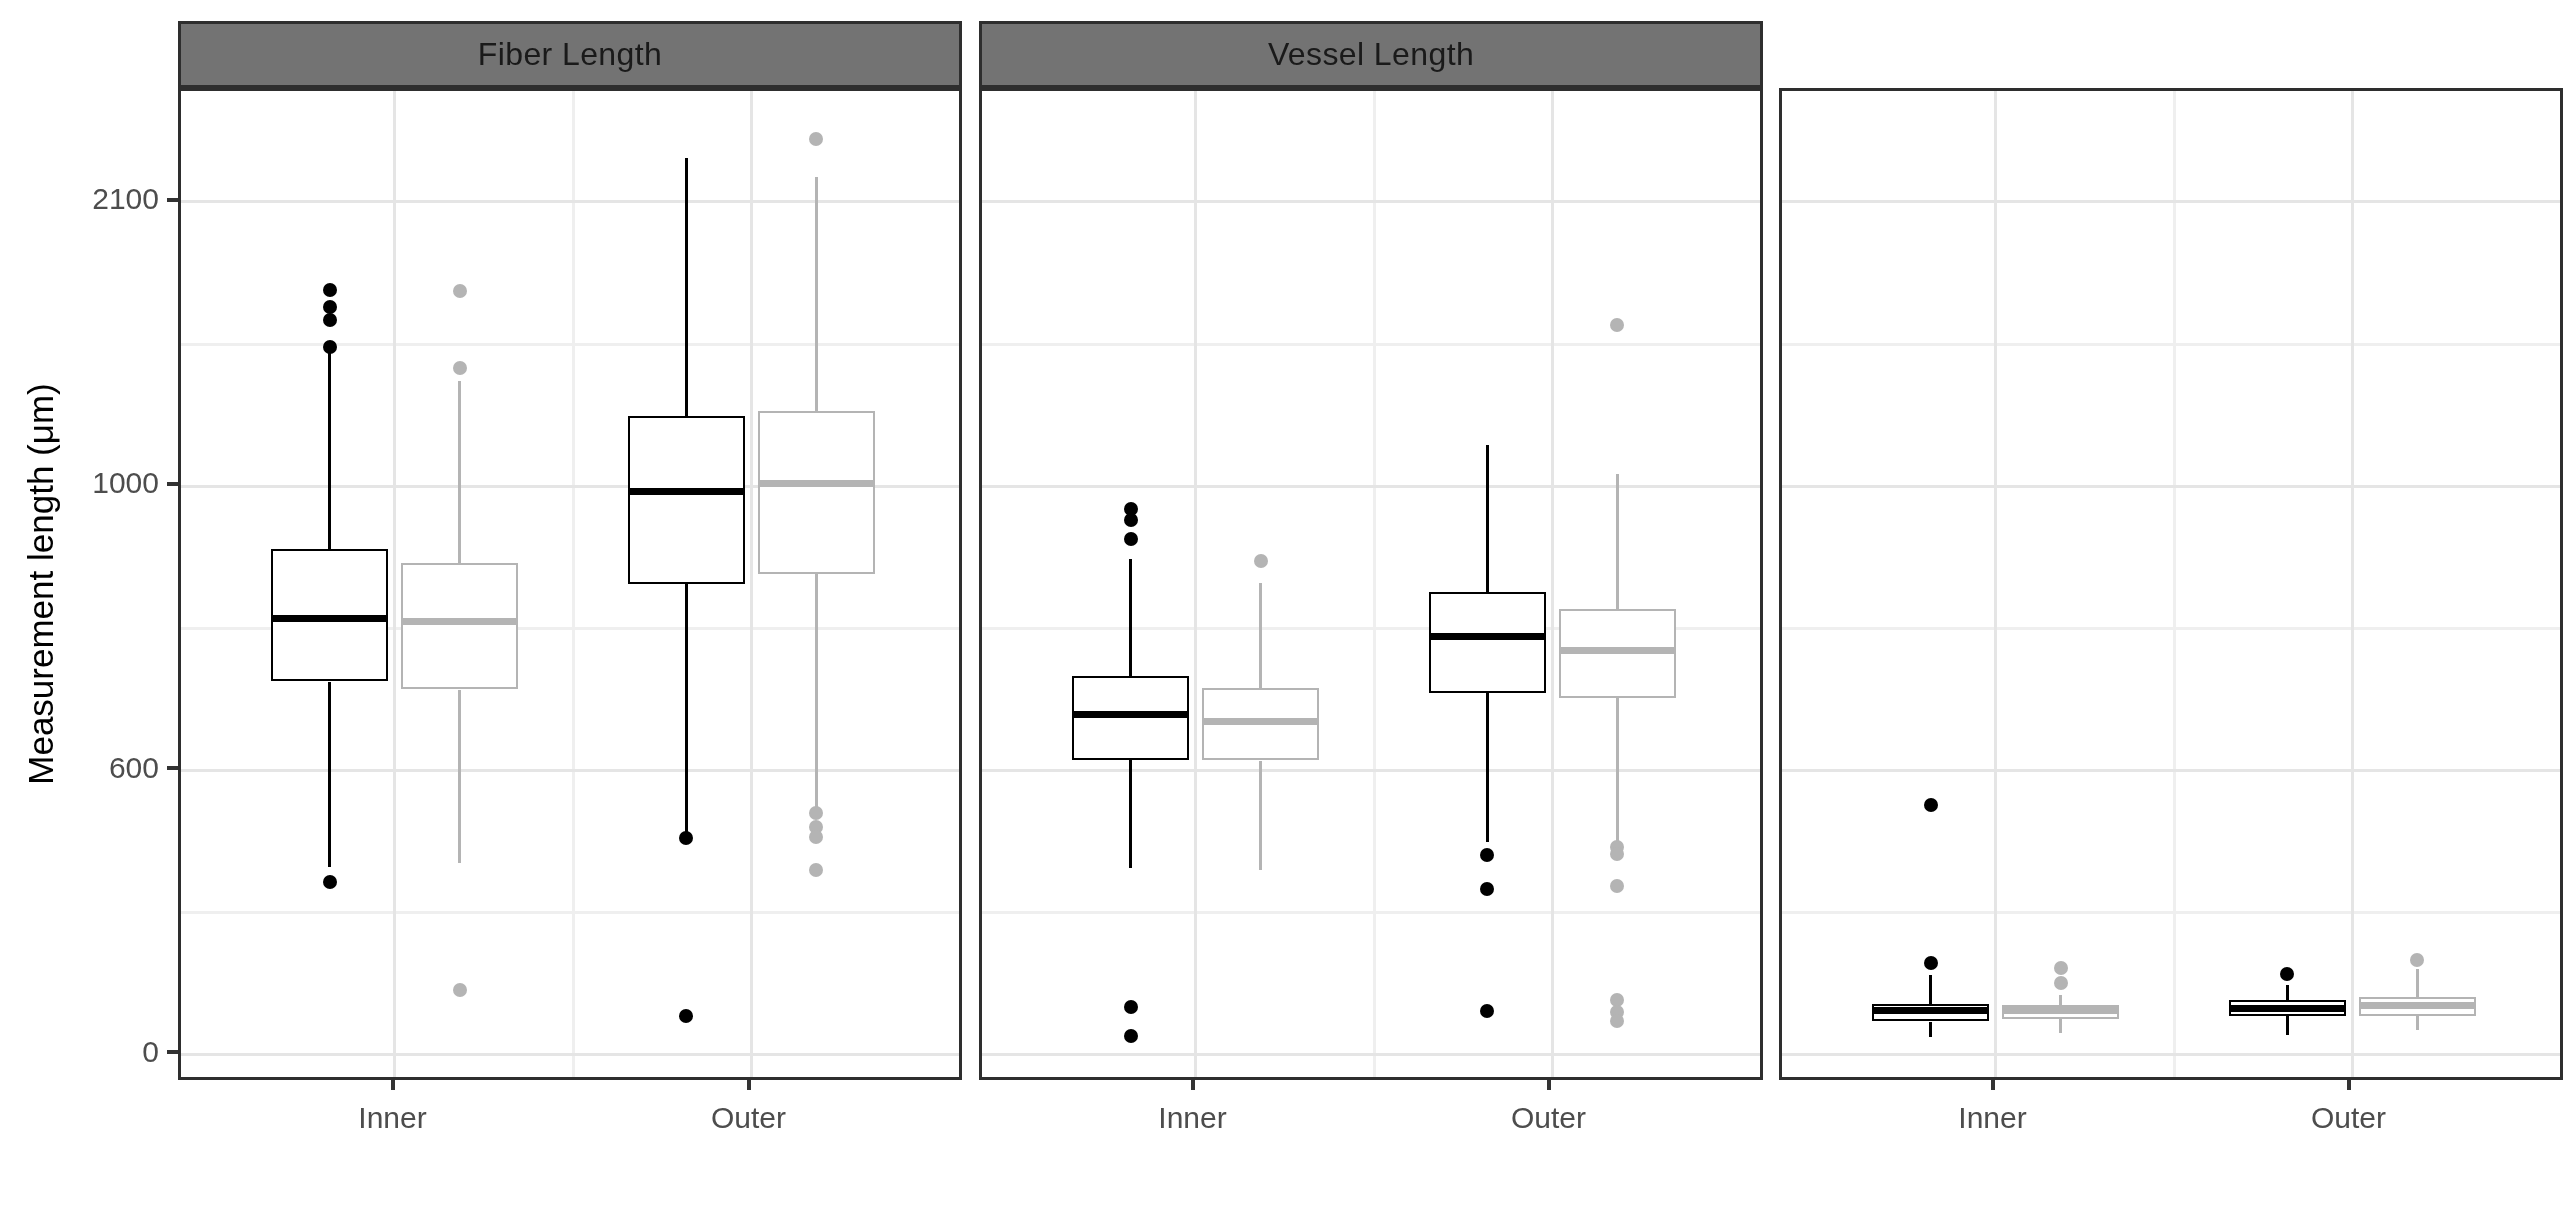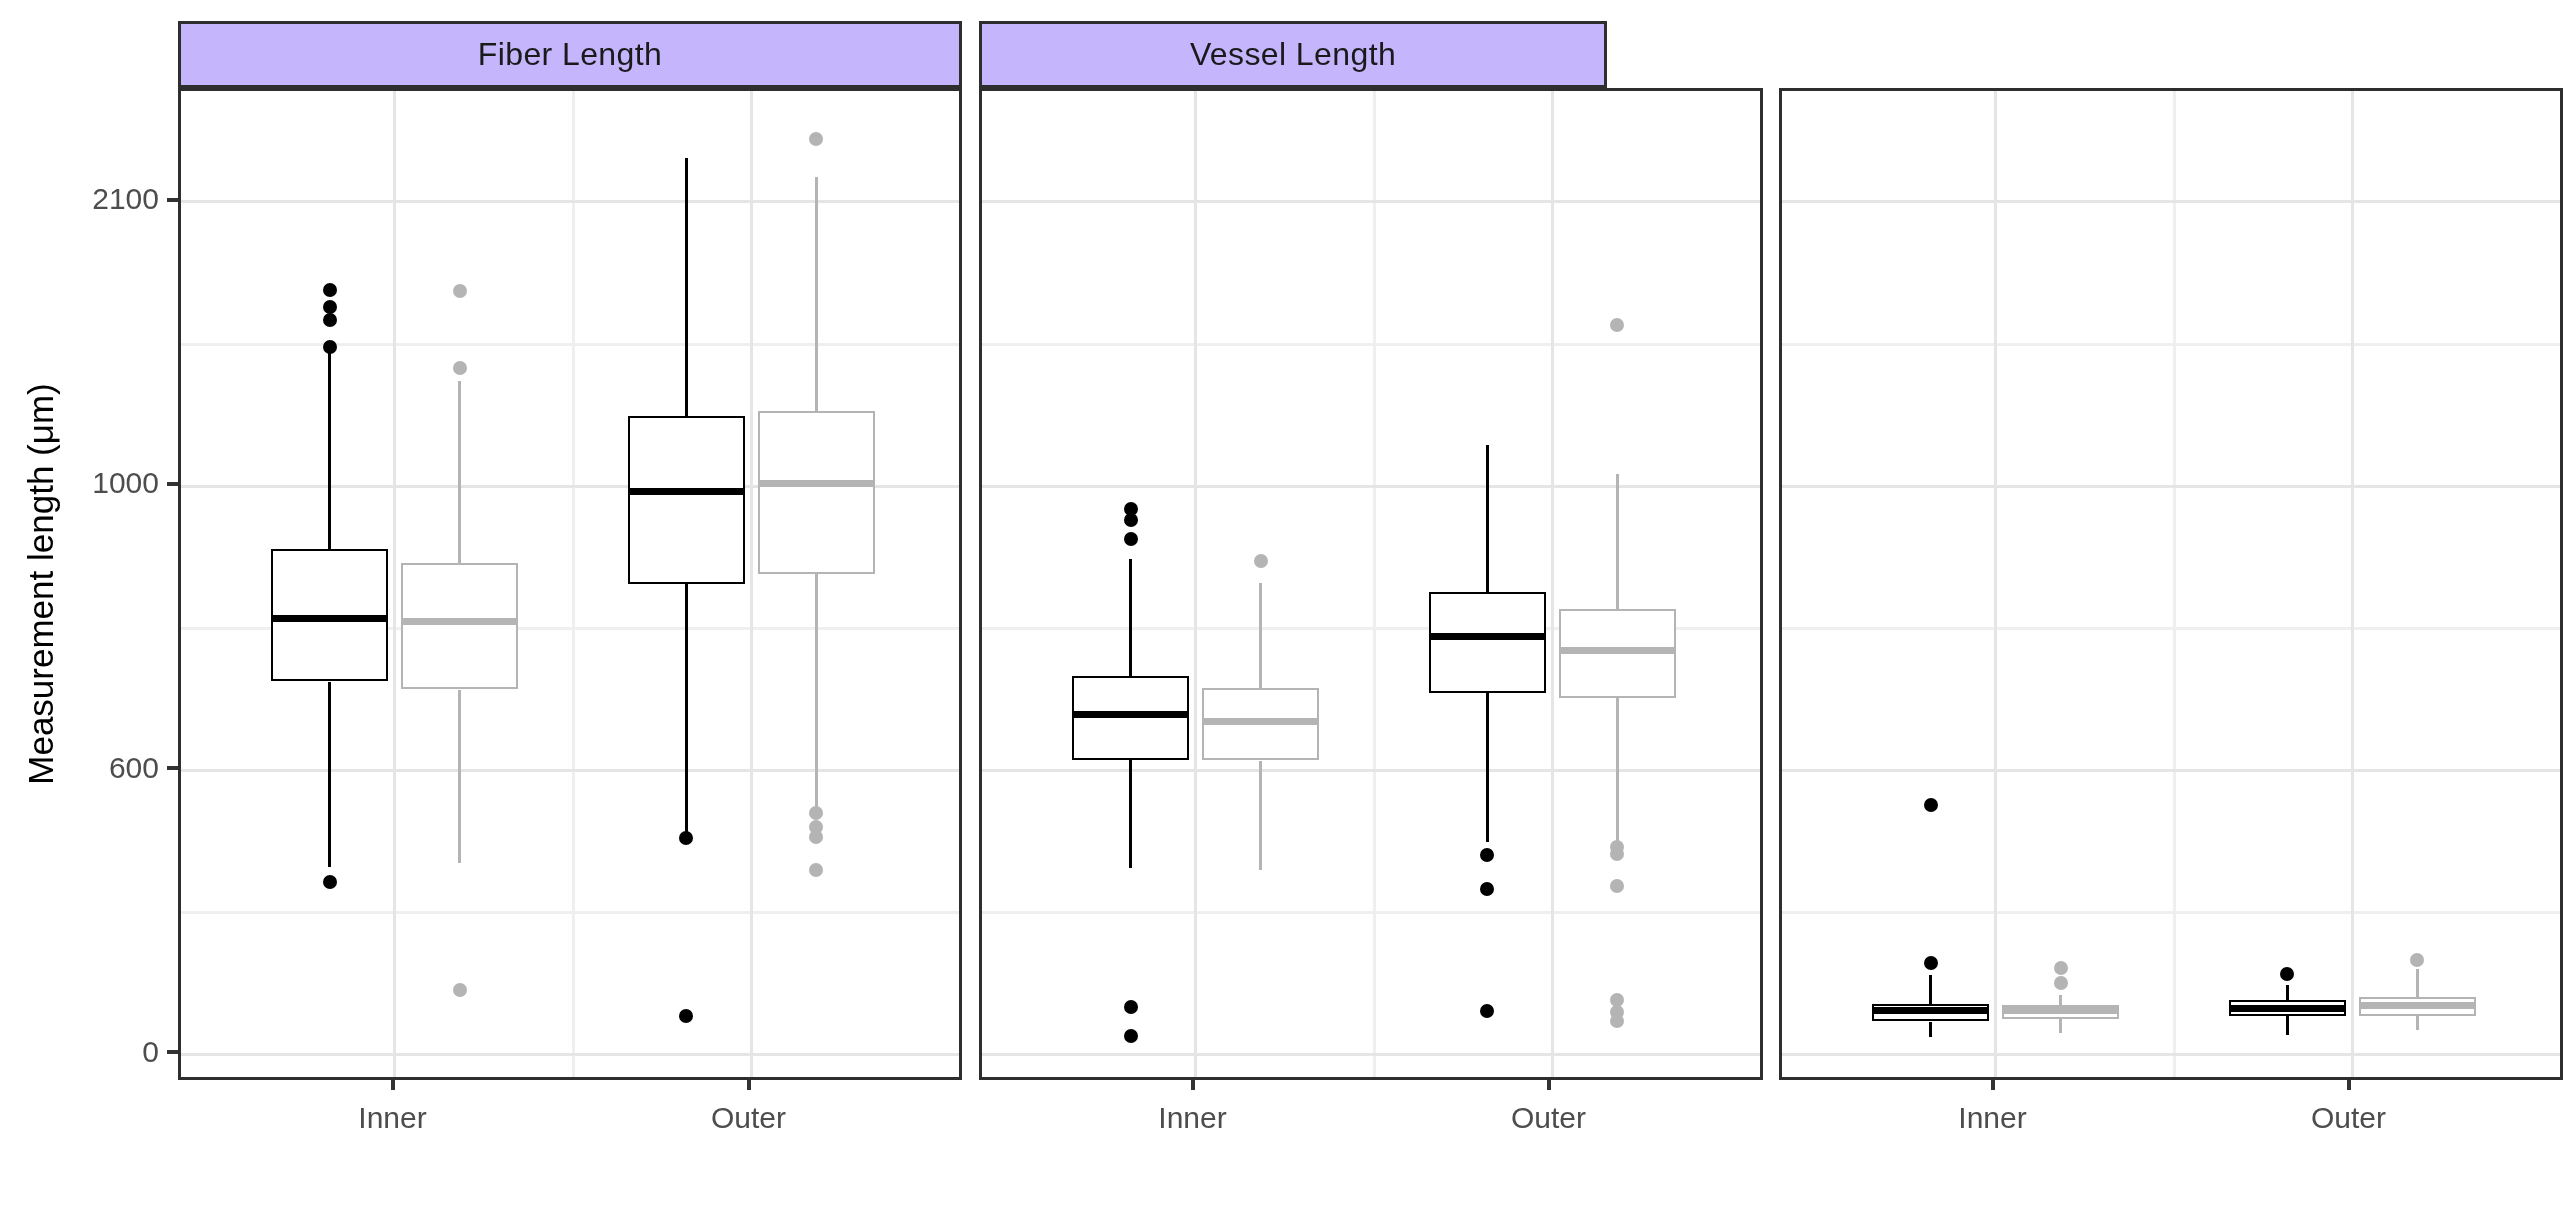--- a/index.html
+++ b/index.html
@@ -6,21 +6,21 @@
   .fig{
     position:relative;
     width:2576px;height:1208px;
     background:#ffffff;
     font-family:"Liberation Sans", sans-serif;
     overflow:hidden;
   }
   .strip{
     position:absolute;
     box-sizing:border-box;
-    background:#c4b5fd;
+    background:#737373;
     border:3.5px solid #2e2e2e;
     display:flex;align-items:center;justify-content:center;
   }
   .strip-label{
     font-size:32px;color:#1a1a1a;letter-spacing:0.4px;
   }
   .panel{
     position:absolute;
     box-sizing:border-box;
     background:#ffffff;
@@ -74,21 +74,21 @@
       <div class="y-tick-label" style="left: 39px; top: 753px;">600</div>
       <div class="y-tick-mark" style="left: 167px; top: 482px; width: 11.3px; height: 3.5px;"></div>
       <div class="y-tick-label" style="left: 39px; top: 468px;">1000</div>
       <div class="y-tick-mark" style="left: 167px; top: 198px; width: 11.3px; height: 3.5px;"></div>
       <div class="y-tick-label" style="left: 39px; top: 184px;">2100</div>
     </div>
 
   <div class="strip" id="strip-0" style="left: 178px; top: 21px; width: 784px; height: 67px;">
     <span class="strip-label">Fiber Length</span>
   </div>
-  <div class="strip" id="strip-1" style="left: 979px; top: 21px; width: 628px; height: 67px;">
+  <div class="strip" id="strip-1" style="left: 979px; top: 21px; width: 784px; height: 67px;">
     <span class="strip-label">Vessel Length</span>
   </div>
 
   <div class="panel" id="panel-0" style="left: 178px; top: 88px; width: 784px; height: 992px;">
       <div class="gridline-h grid-minor" style="top: 820px; height: 2.8px;"></div>
       <div class="gridline-h grid-minor" style="top: 536px; height: 2.8px;"></div>
       <div class="gridline-h grid-minor" style="top: 252px; height: 2.8px;"></div>
       <div class="gridline-v grid-minor" style="left: 391px; width: 2.8px;"></div>
       <div class="gridline-h grid-major" style="top: 962px; height: 2.8px;"></div>
       <div class="gridline-h grid-major" style="top: 678px; height: 2.8px;"></div>

